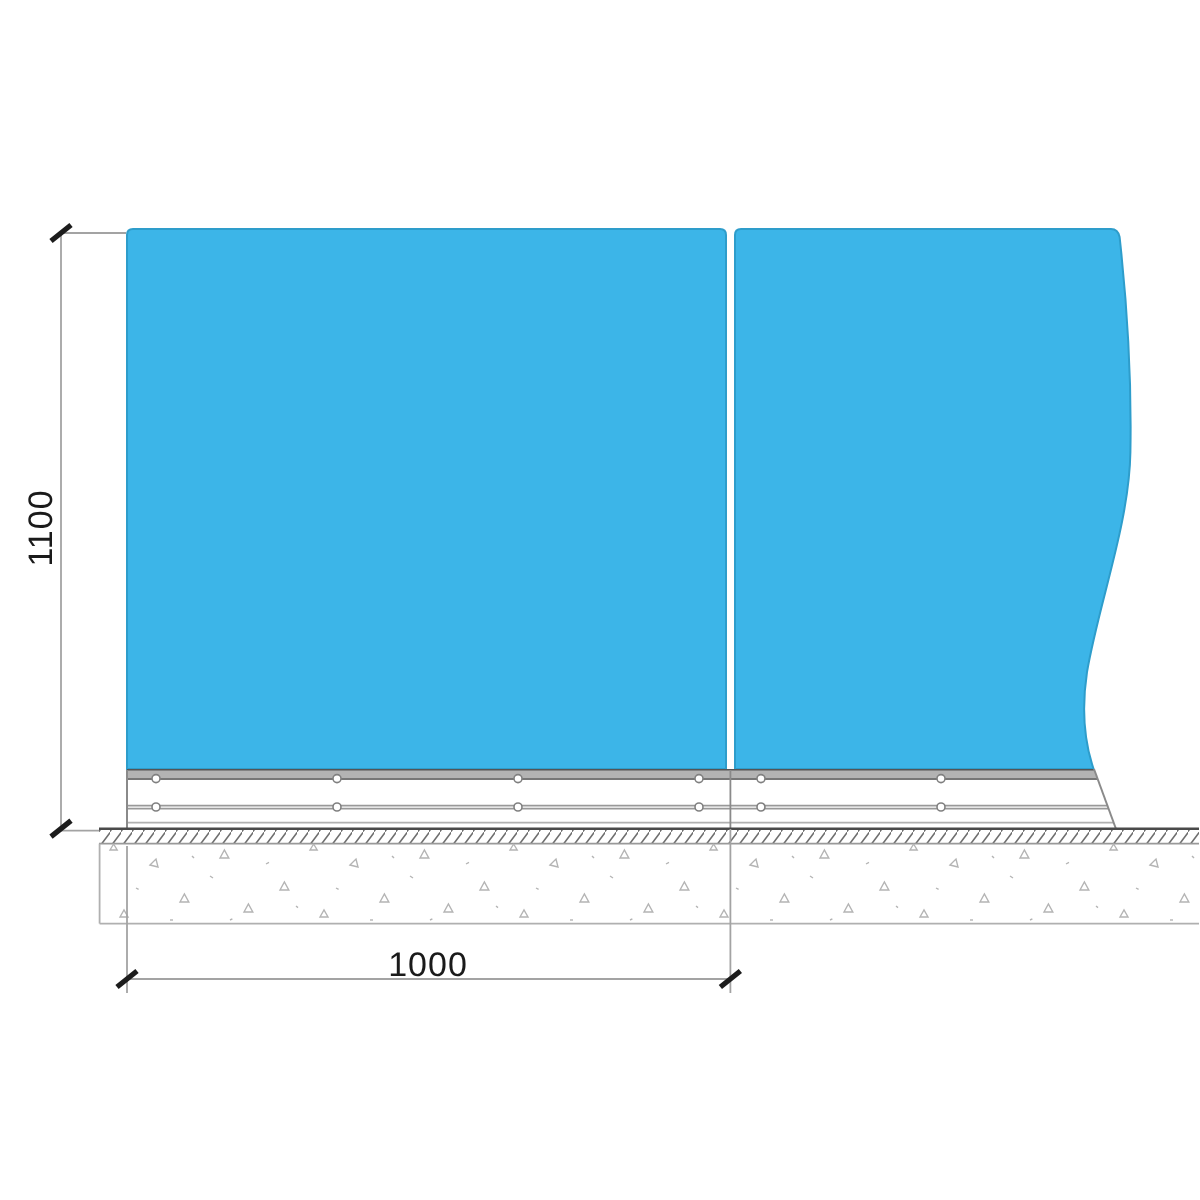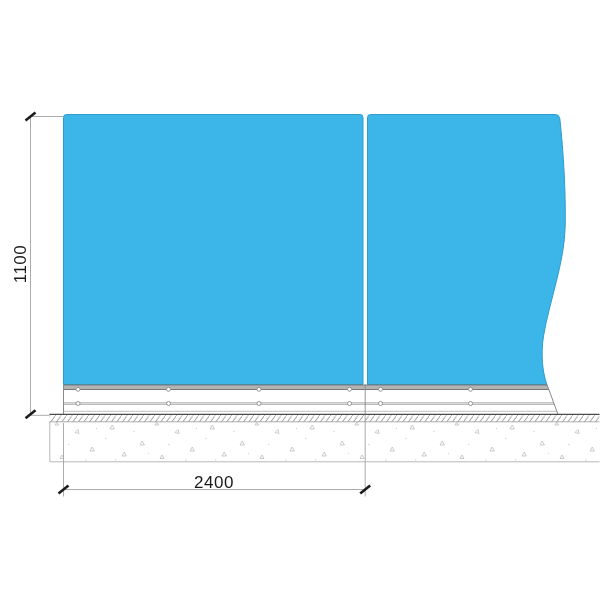--- a/index.html
+++ b/index.html
@@ -129,15 +129,15 @@
     <g stroke-width="2.6" fill="none" stroke-linecap="butt" stroke="#1c1c1c">
       <path d="M25.5,120.5 L35.5,112.5"></path>
       <path d="M25.5,418.3 L35.5,410.3"></path>
       <path d="M58.5,493.5 L68.5,485.5"></path>
       <path d="M360.2,493.5 L370.2,485.5"></path>
     </g>
   </svg>
 
   <div id="dim-height" class="dim-label">1100</div>
 
-  <div id="dim-width" class="dim-label">2400</div>
+  <div id="dim-width" class="dim-label">1000</div>
 
 </div>
 
 </body></html>

